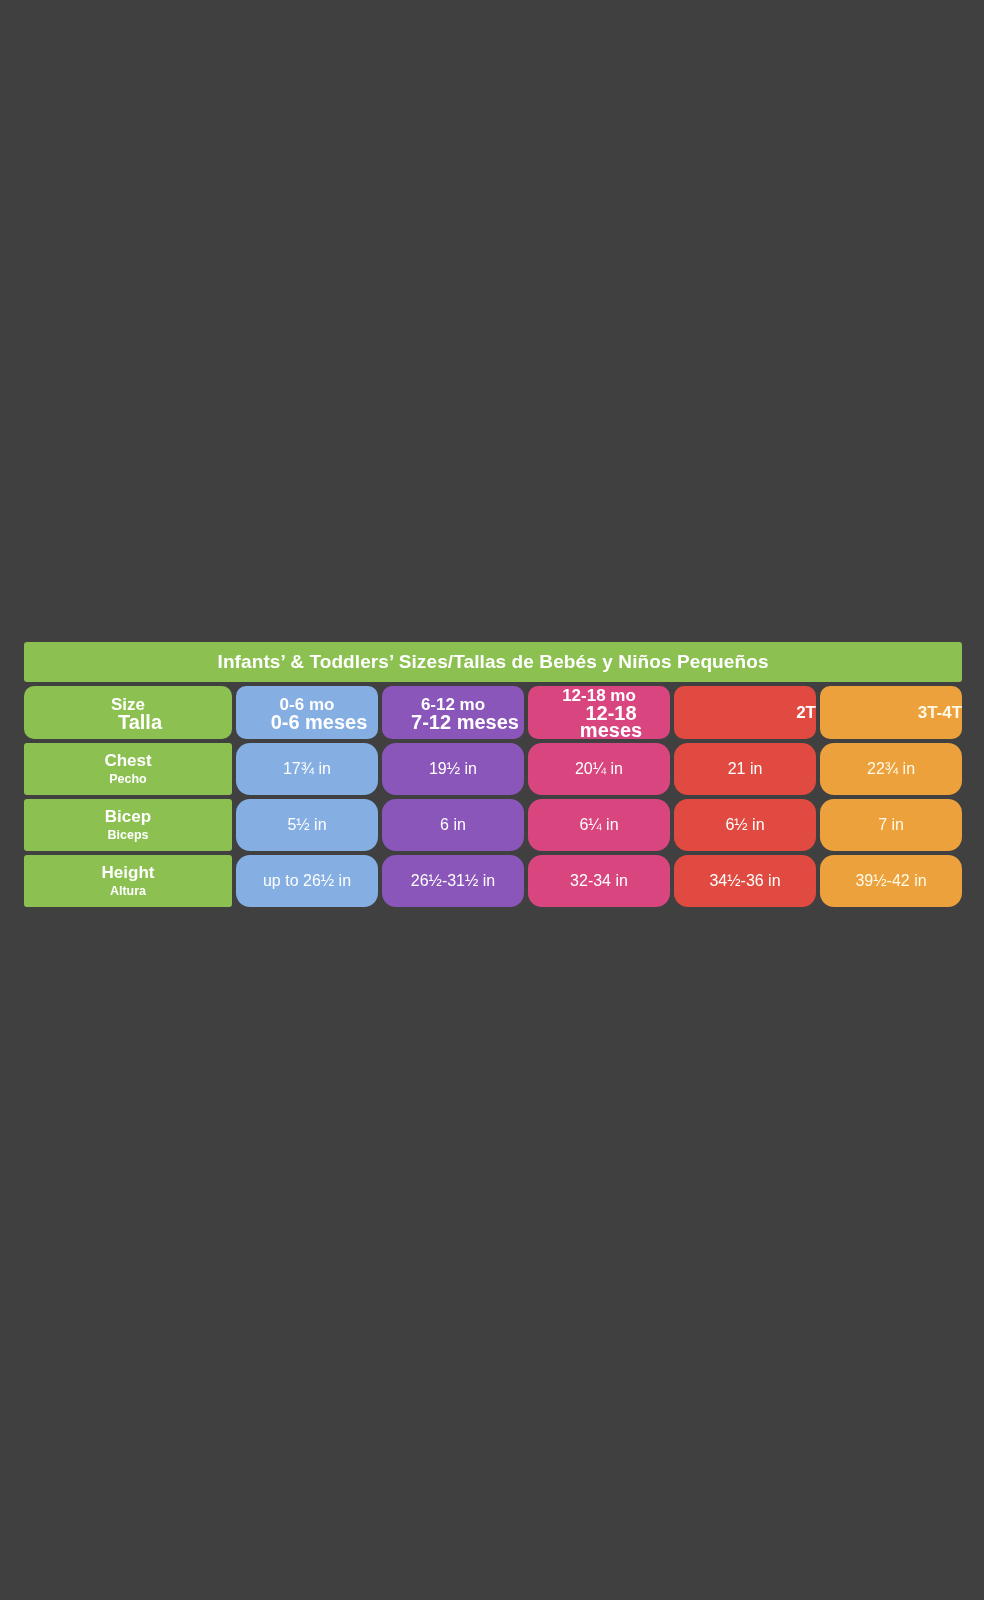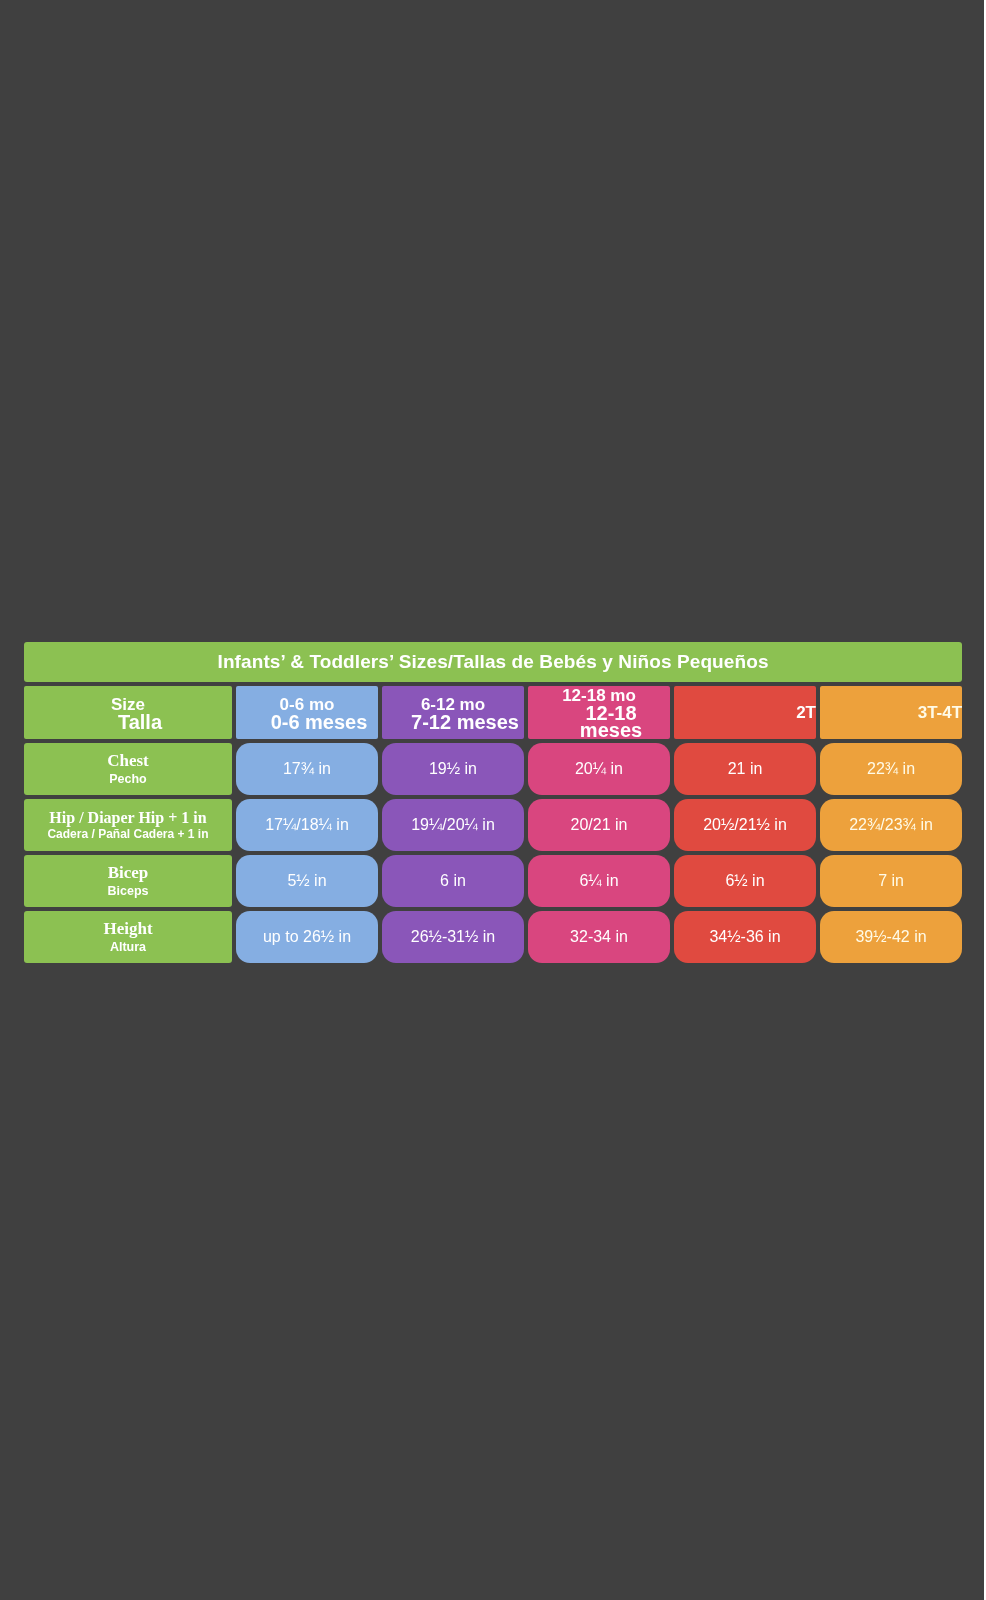--- a/index.html
+++ b/index.html
@@ -56,21 +56,21 @@
     line-height: 40px;
     white-space: nowrap;
   }
 
   
   col.c-label { width: 208px; }
   col.c-size  { width: 142px; }
 
   .head-cell {
     height: 52px;
-    border-radius: 2px;
+    border-radius: 10px;
   }
 
   .head-en {
     display: block;
     font-size: 17px;
     font-weight: bold;
     line-height: 19px;
   }
   .head-es {
     display: block;
@@ -91,21 +91,20 @@
   .rowlabel {
     background: #8cc152;
     border-radius: 3px;
     height: 52px;
   }
   .rowlabel .lab-en {
     display: block;
     font-size: 17px;
     font-weight: bold;
     line-height: 20px;
-    font-family: Liberation Serif, serif;
   }
   .rowlabel .lab-es {
     display: block;
     font-size: 12.5px;
     font-weight: bold;
     line-height: 16px;
   }
   .rowlabel.long .lab-en { font-size: 16px; line-height: 19px; }
   .rowlabel.long .lab-es { font-size: 12px; line-height: 15px; }
 
@@ -187,31 +186,20 @@
           <span class="lab-es">Pecho</span>
         </td>
         <td class="val col-blue">17¾ in</td>
         <td class="val col-purple">19½ in</td>
         <td class="val col-pink">20¼ in</td>
         <td class="val col-red">21 in</td>
         <td class="val col-orange">22¾ in</td>
       </tr>
 
 
-      <tr>
-        <td class="rowlabel long">
-          <span class="lab-en">Hip / Diaper Hip + 1 in</span>
-          <span class="lab-es">Cadera / Pañal Cadera + 1 in</span>
-        </td>
-        <td class="val col-blue">17¼/18¼  in</td>
-        <td class="val col-purple">19¼/20¼  in</td>
-        <td class="val col-pink">20/21 in</td>
-        <td class="val col-red">20½/21½ in</td>
-        <td class="val col-orange">22¾/23¾ in</td>
-      </tr>
 
       <tr>
         <td class="rowlabel">
           <span class="lab-en">Bicep</span>
           <span class="lab-es">Biceps</span>
         </td>
         <td class="val col-blue">5½ in</td>
         <td class="val col-purple">6 in</td>
         <td class="val col-pink">6¼  in</td>
         <td class="val col-red">6½ in</td>

